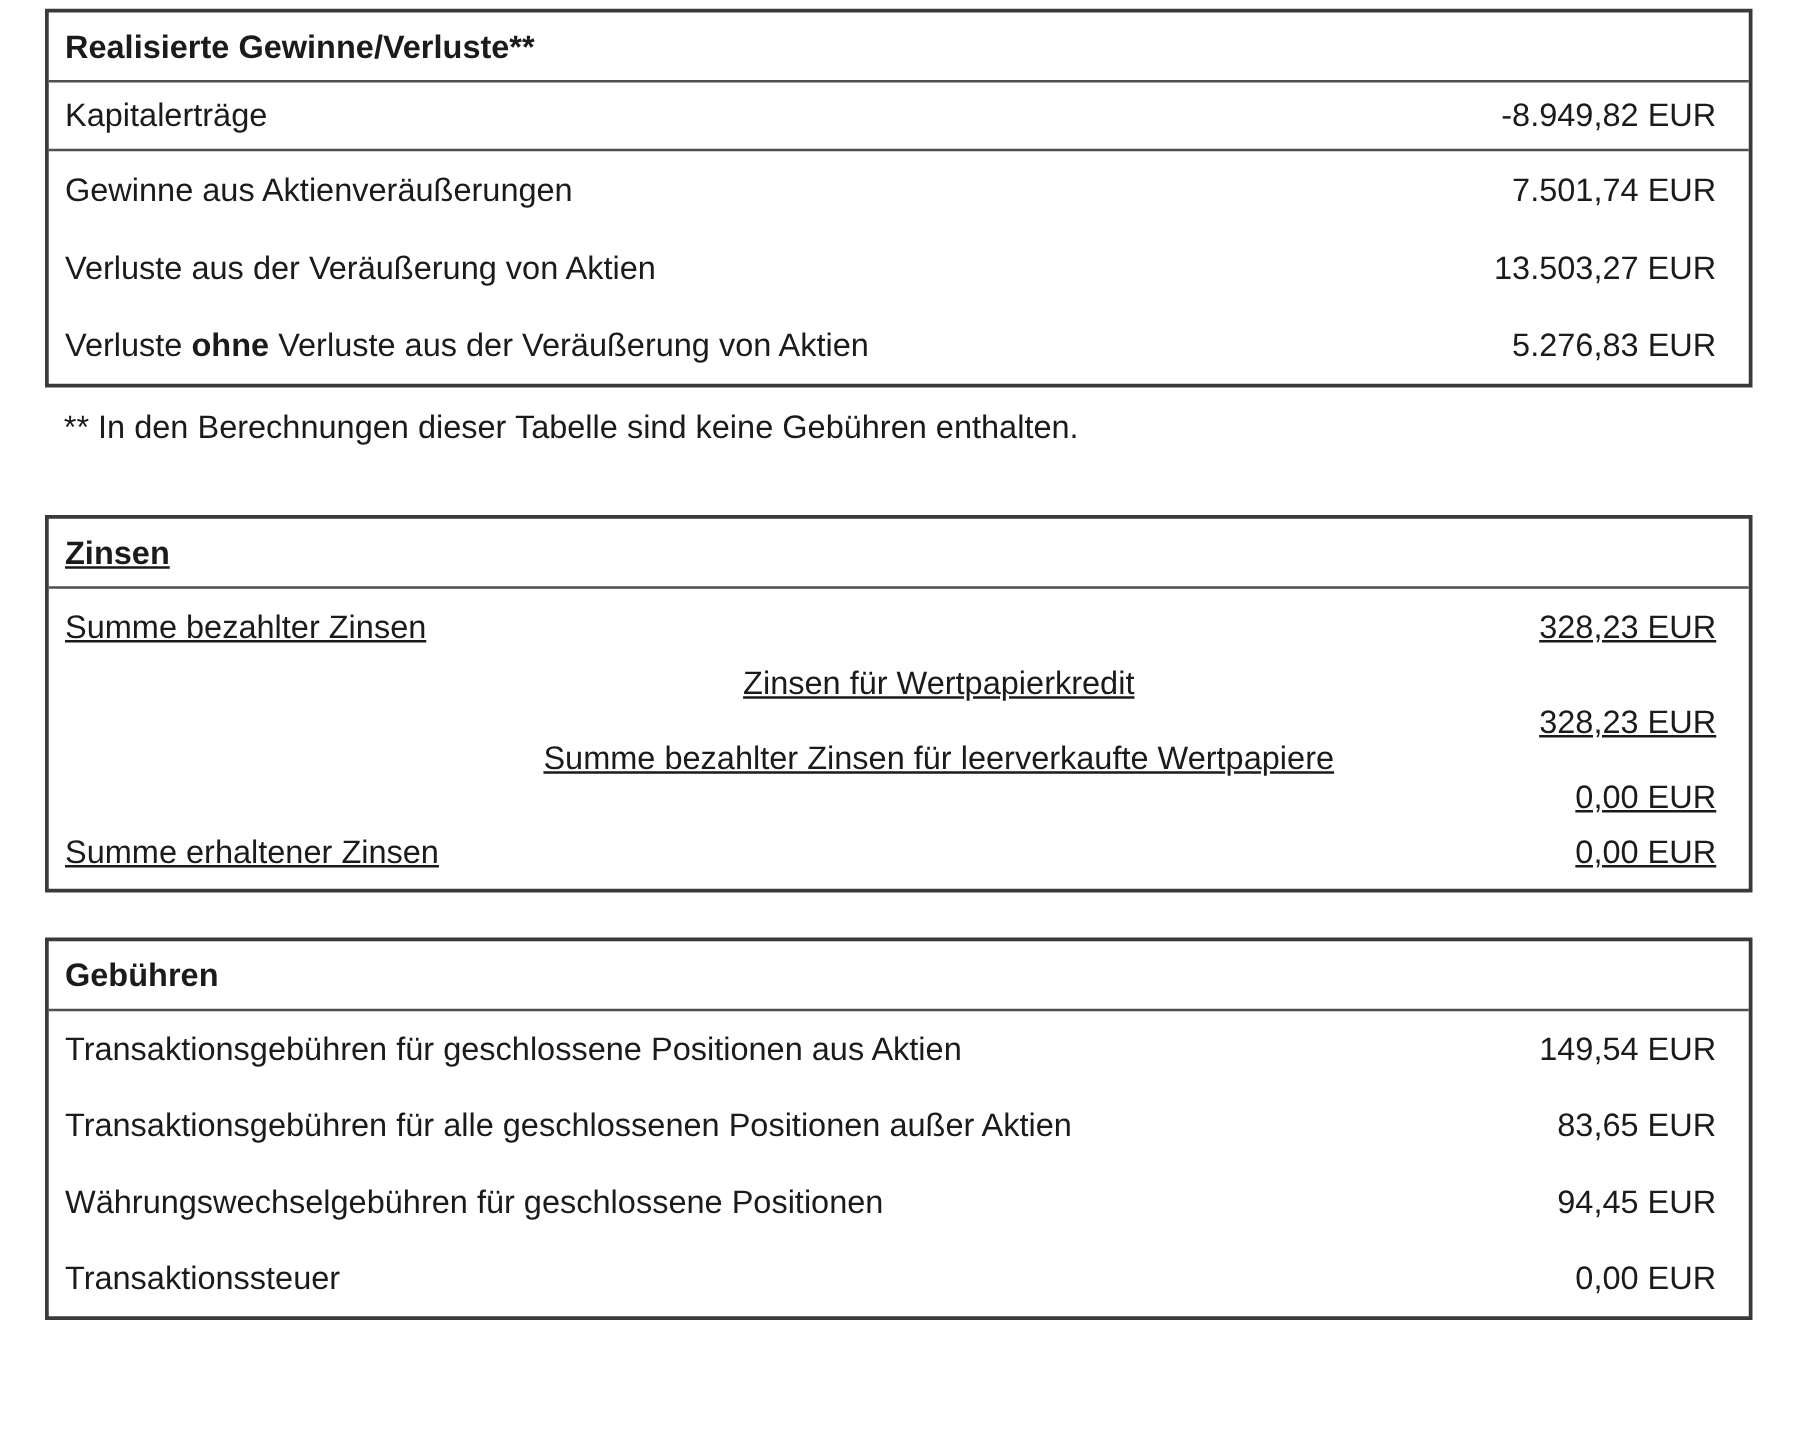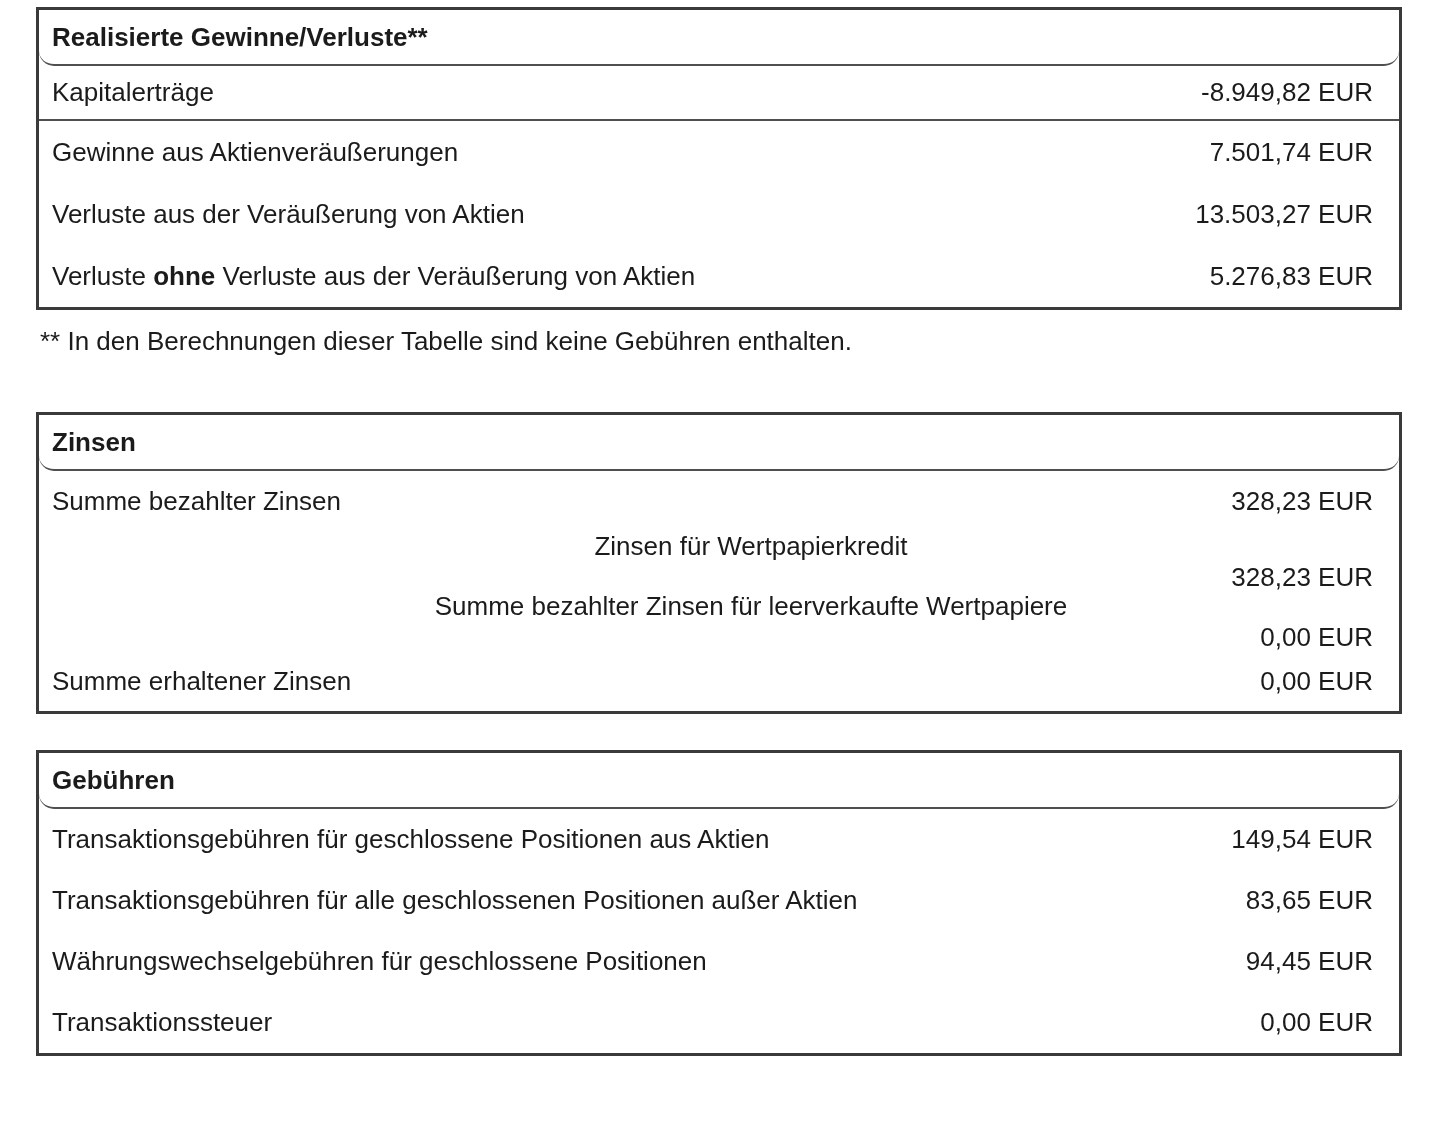--- a/index.html
+++ b/index.html
@@ -25,21 +25,20 @@
     border: 3px solid #3a3a3a;
     background: #ffffff;
   }
   .t-header {
     height: 54px;
     display: flex;
     align-items: center;
     padding: 0 26px 0 13px;
     font-weight: bold;
     border-bottom: 2px solid #4f4f4f;
-    border-radius: 15px;
   }
   .t-row {
     display: flex;
     align-items: center;
     padding: 0 26px 0 13px;
   }
   .t-row.single {
     height: 53px;
     border-bottom: 2px solid #4f4f4f;
     gap: 34px;
@@ -50,24 +49,24 @@
   .t-row.indent { padding-left: 90px; flex-direction: column; }
   .t-row .label { white-space: pre-wrap; }
   .t-row .label .bold { font-weight: bold; }
   .t-row .value {
     margin-left: auto;
     padding-left: 20px;
     white-space: nowrap;
     text-align: right;
   }
   .footnote {
-    margin: 16px 0 0 4px;
+    margin: 16px 0 0 15px;
     line-height: 30px;
   }
-  .gap-large { margin-top: 56px; }
+  .gap-large { margin-top: 56px; text-decoration: underline; }
   .gap-small { margin-top: 36px; }
 </style>
 </head>
 <body>
 
 <div class="page">
 
   <section class="fin-table">
     <div class="t-header">
       <span>Realisierte Gewinne/Verluste**</span>

